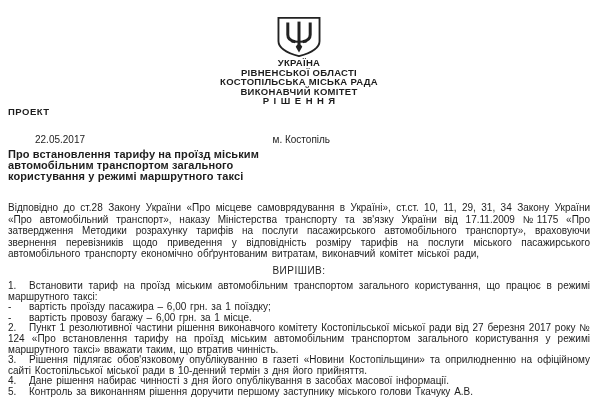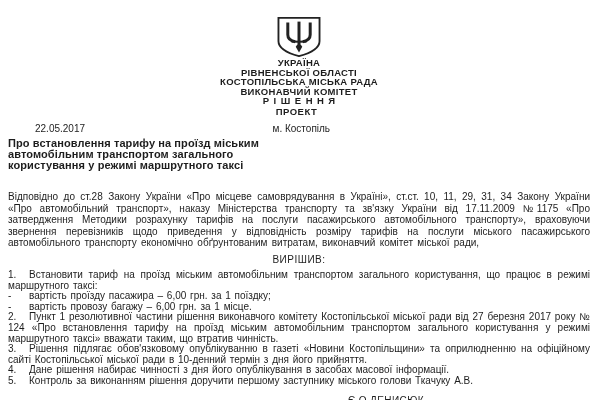--- a/index.html
+++ b/index.html
@@ -16,26 +16,26 @@
   .emblem-wrap svg { display: inline-block; }
 
   .hdr-line {
     text-align: center; font-weight: bold;
     font-size: 9.5px; line-height: 9.6px;
     letter-spacing: 0.3px;
   }
   .hdr-doctype { letter-spacing: 4.5px; text-indent: 4.5px; }
 
   .draft-label {
-    text-align: center; font-weight: bold; font-size: 9.5px;
+    text-align: left; font-weight: bold; font-size: 9.5px;
     line-height: 9px; margin-top: 1px; padding-right: 5px;
     letter-spacing: 0.5px;
   }
 
-  .meta-row { position: relative; font-size: 10px; height: 12px; margin-top: 7px; }
+  .meta-row { position: relative; font-size: 10px; height: 12px; margin-top: 18px; }
   .meta-date { position: absolute; left: 27px; top: 0; }
   .meta-place { position: absolute; left: 50%; top: 0; transform: translateX(-46%); }
 
   .doc-title {
     font-weight: bold; font-size: 11px; line-height: 11px;
     max-width: 254px; margin-top: 3px; letter-spacing: 0.1px;
   }
 
   .preamble {
     font-size: 10px; line-height: 11.6px; text-align: justify;

